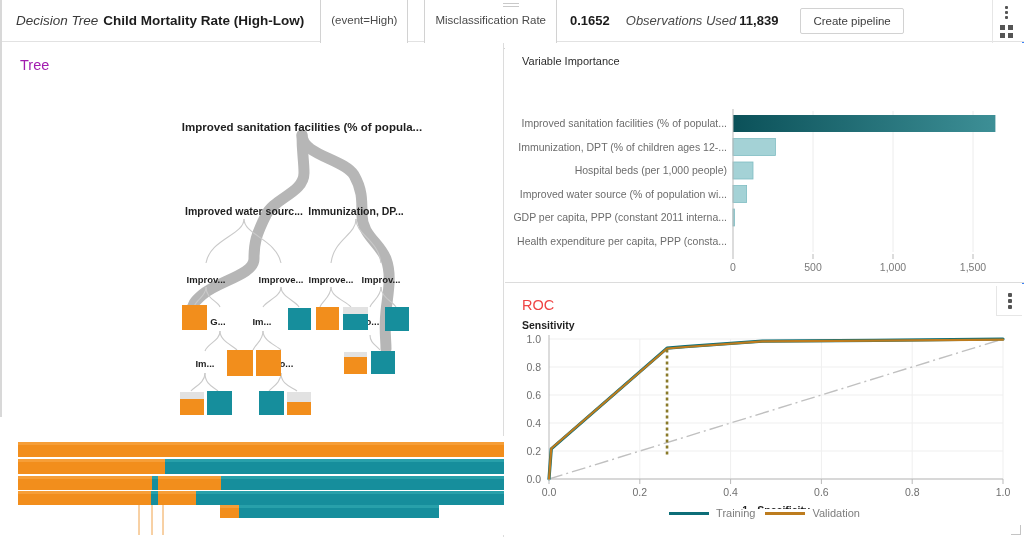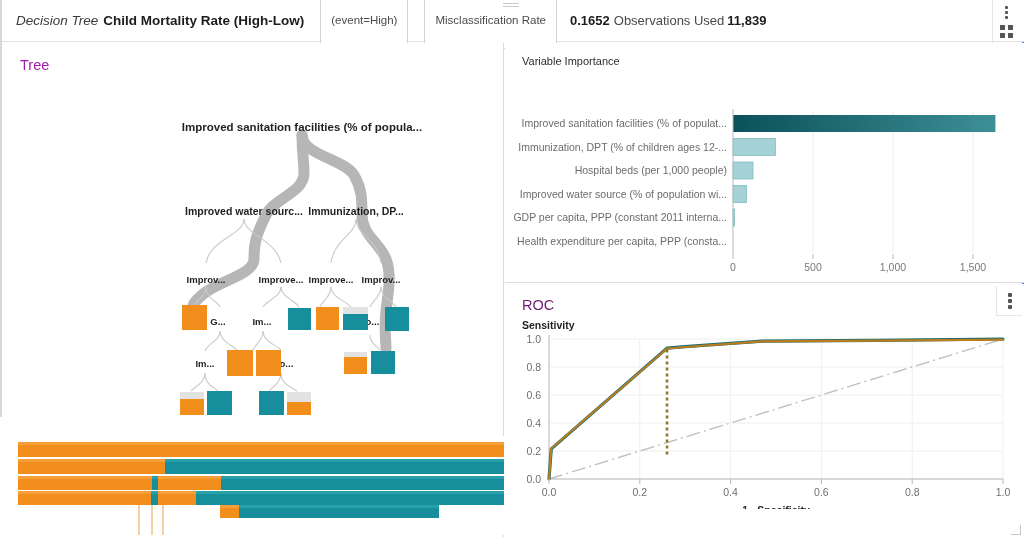--- a/index.html
+++ b/index.html
@@ -41,21 +41,21 @@
     font-size: 11.5px; color: #4a4a4a;
     padding: 21px 10px; margin-left: 16px;
     white-space: nowrap;
     line-height: 1.1;
   }
   .hdr-metric-val {
     font-weight: bold; font-size: 13px; color: #1c1c1c;
     margin-left: 13px; white-space: nowrap;
   }
   .hdr-obs-label {
-    font-size: 13px; color: #4a4a4a; margin-left: 4px; white-space: nowrap;
+    font-size: 13px; color: #4a4a4a; margin-left: 16px; white-space: nowrap; font-style: italic;
   }
   .hdr-obs-val {
     font-size: 13px; font-weight: bold; color: #1c1c1c; margin-left: 3px;
     white-space: nowrap;
   }
   .hdr-btn {
     border: 1px solid #d2d2d2; background: #fff; border-radius: 2px;
     font-size: 11.5px; color: #3d3d3d; padding: 6px 12px;
     margin-left: 22px; white-space: nowrap; cursor: pointer;
     font-family: "Liberation Sans", sans-serif;
@@ -147,21 +147,21 @@
   }
 
   
   #roc-panel {
     position: absolute; left: 503px; top: 284px;
     width: 519px; height: 253px;
     background: #fff;
   }
   #roc-title {
     position: absolute; left: 17px; top: 13px;
-    font-size: 14.5px; color: #701a75;
+    font-size: 14.5px; color: #ef4444;
   }
   #roc-ylabel {
     position: absolute; left: 17px; top: 35px;
     font-size: 10.5px; font-weight: bold; color: #1f1f1f;
   }
   #roc-svg { position: absolute; left: 0; top: 0; }
   .roc-tick {
     font-family: "Liberation Sans", sans-serif;
     font-size: 10.5px; fill: #6f6f6f;
   }
@@ -201,20 +201,21 @@
 <div id="app">
 
   <div id="header">
     <span class="hdr-kind">Decision Tree</span>
     <span class="hdr-title">Child Mortality Rate (High-Low)</span>
     <span class="pill">(event=High)</span>
     <span class="pill">Misclassification Rate</span>
     <span class="hdr-metric-val">0.1652</span>
     <span class="hdr-obs-label">Observations Used</span>
     <span class="hdr-obs-val">11,839</span>
+    <button class="hdr-btn">Create pipeline</button>
   </div>
 
   <div class="collapse-handle">
     <i></i>
     <i></i>
   </div>
 
   <div id="hdr-icons">
     <span class="kebab">
         <b></b>
@@ -419,20 +420,30 @@
         <line x1="498" y1="195" x2="498" y2="200" stroke="#b9b9b9" stroke-width="1"></line>
         <text x="498" y="212" class="roc-tick" text-anchor="middle">1.0</text>
         <text x="36" y="199" class="roc-tick" text-anchor="end">0.0</text>
         <text x="36" y="171" class="roc-tick" text-anchor="end">0.2</text>
         <text x="36" y="143" class="roc-tick" text-anchor="end">0.4</text>
         <text x="36" y="115" class="roc-tick" text-anchor="end">0.6</text>
         <text x="36" y="87" class="roc-tick" text-anchor="end">0.8</text>
         <text x="36" y="59" class="roc-tick" text-anchor="end">1.0</text>
         <text x="271" y="230" class="roc-axtitle">1 - Specificity</text>
       </svg>
+    <div id="roc-legend">
+      <span class="roc-lg-item">
+        <span class="roc-lg-line" style="background:#0d6e78"></span>
+        <span class="roc-lg-txt">Training</span>
+      </span>
+      <span class="roc-lg-item">
+        <span class="roc-lg-line" style="background:#bd7c1e"></span>
+        <span class="roc-lg-txt">Validation</span>
+      </span>
+    </div>
     <div id="roc-kebab">
       <span class="kebab">
           <b></b>
           <b></b>
           <b></b>
         </span>
     </div>
     <div class="resize-grip"></div>
   </div>
 

